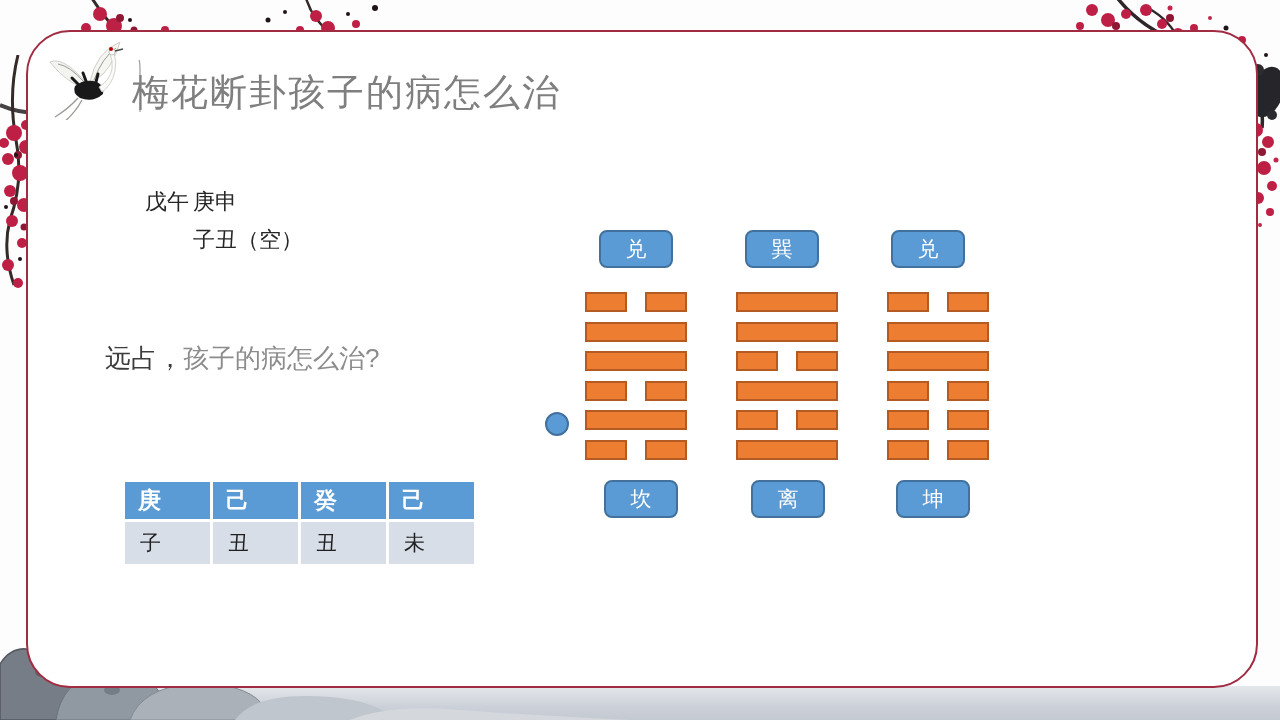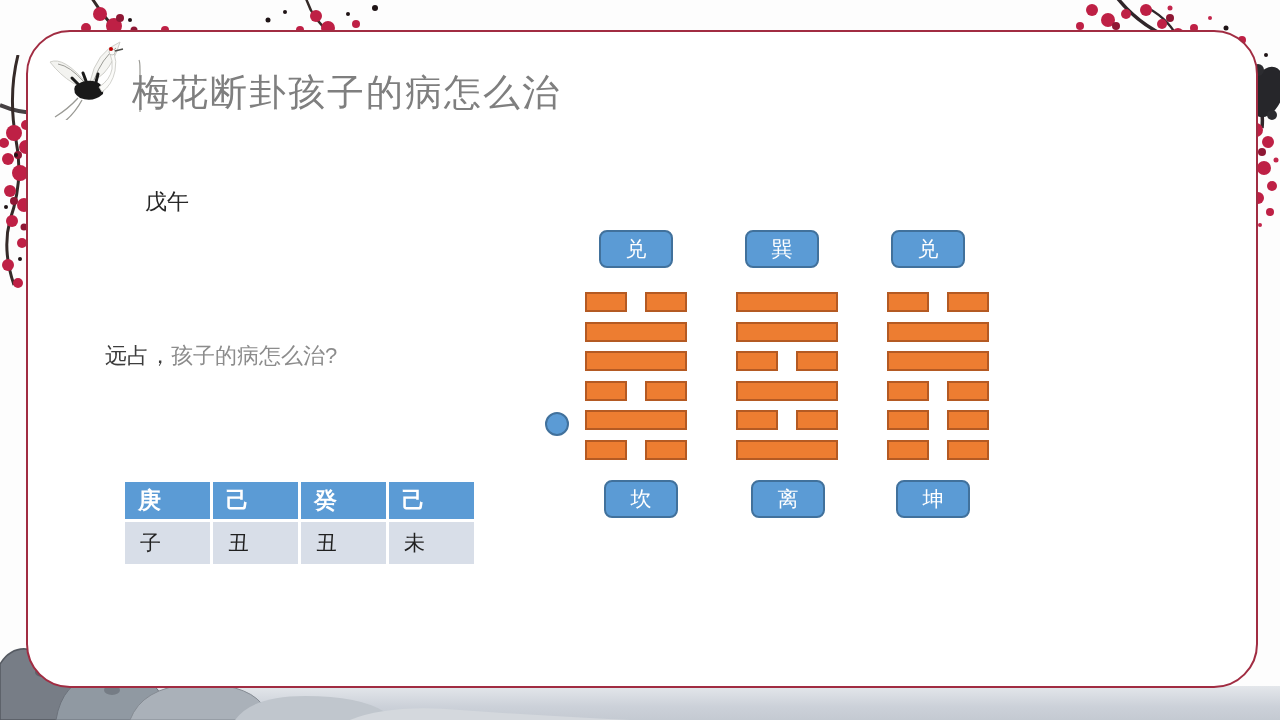--- a/index.html
+++ b/index.html
@@ -11,21 +11,21 @@
   .deco{pointer-events:none;}
   
   .slide-card{left:26px;top:30px;width:1228px;height:654px;background:#ffffff;
               border:2px solid #A12C42;border-radius:44px;}
   
   .title{left:132px;top:68px;font-size:37px;letter-spacing:2px;color:#7f7f7f;}
   
   .ganzhi{left:145px;top:183px;font-size:22px;color:#262626;display:flex;gap:4px;}
   .ganzhi .col{line-height:1.72;}
   
-  .question{left:105px;top:341px;font-size:22px;}
+  .question{left:105px;top:341px;font-size:26px;}
   .question .lead{color:#3d3d3d;}
   .question .body{color:#8c8c8c;}
   
   .ztable{left:122px;top:479px;border-collapse:separate;border-spacing:3px;}
   .ztable td{width:70px;box-sizing:content-box;}
   .ztable .hd{background:#5B9BD5;color:#ffffff;font-weight:bold;font-size:23px;
               height:37px;padding:0 0 0 13px;text-align:left;}
   .ztable .dt{background:#D8DEE8;color:#1f1f1f;font-size:21px;
               height:42px;padding:0 0 0 15px;text-align:left;}
   
@@ -204,20 +204,22 @@
   <path d="M40,60 Q33,73 22,82" stroke="#9a9a95" stroke-width="1.3" fill="none"></path>
 
   <path d="M97,20 Q98,22 98,30 L98,72" stroke="#9a9a95" stroke-width="1.2" fill="none"></path>
 </svg>
 
 <div class="abs title">梅花断卦孩子的病怎么治</div>
 
 <div class="abs ganzhi">
   <div class="col">戊午</div>
   <div class="col">
+    <div>庚申</div>
+    <div>子丑（空）</div>
   </div>
 </div>
 
 <div class="abs question">
   <span class="lead">远占，</span><span class="body">孩子的病怎么治?</span>
 </div>
 
 <table class="abs ztable">
   <tbody>
       <tr>

